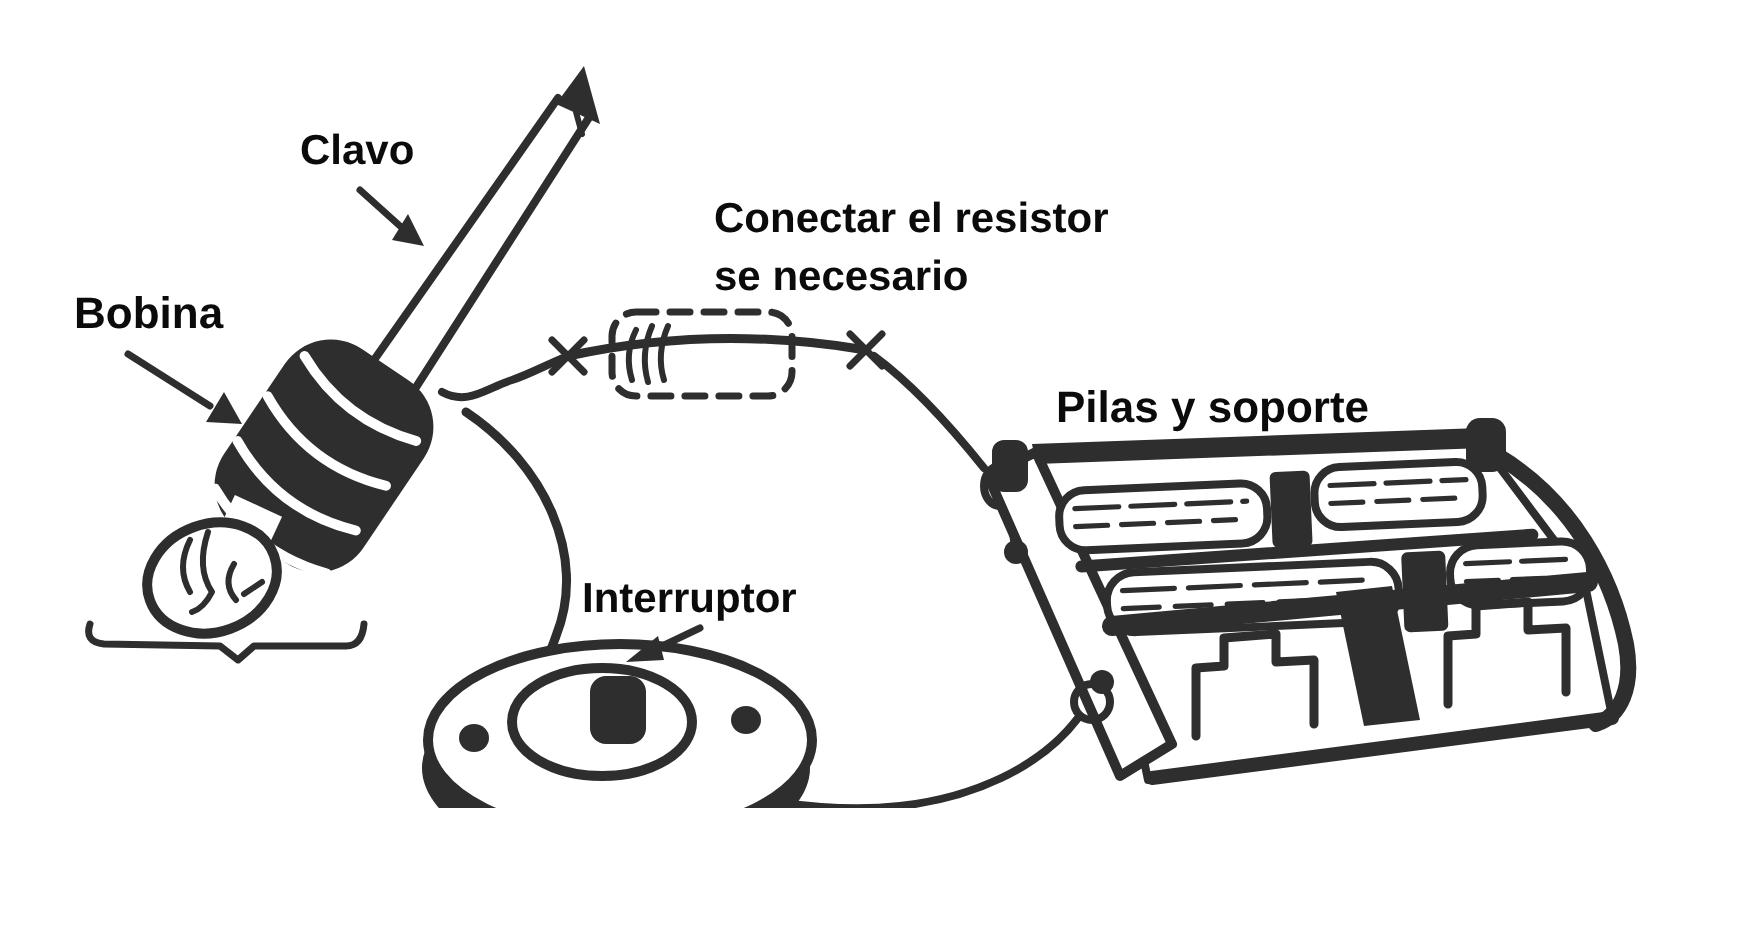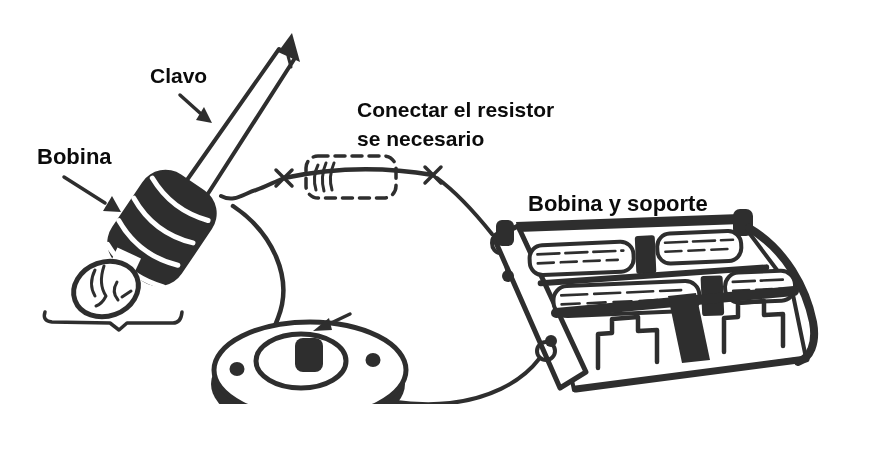--- a/index.html
+++ b/index.html
@@ -156,17 +156,18 @@
 
   <div class="lbl s21" style="left:150px; top:64px;">Clavo</div>
 
   <div class="lbl s22" style="left:37px; top:144px;">Bobina</div>
 
   <div class="lbl s21" style="left:357px; top:95px;">
     <span class="note-line">Conectar el resistor</span>
     <span class="note-line">se necesario</span>
   </div>
 
-  <div class="lbl s22" style="left:528px; top:191px;">Bobina y soporte</div>
+  <div class="lbl s22" style="left:528px; top:191px;">Pilas y soporte</div>
 
+  <div class="lbl s21" style="left:291px; top:288px;">Interruptor</div>
 
 
 </div>
 
 </body></html>

